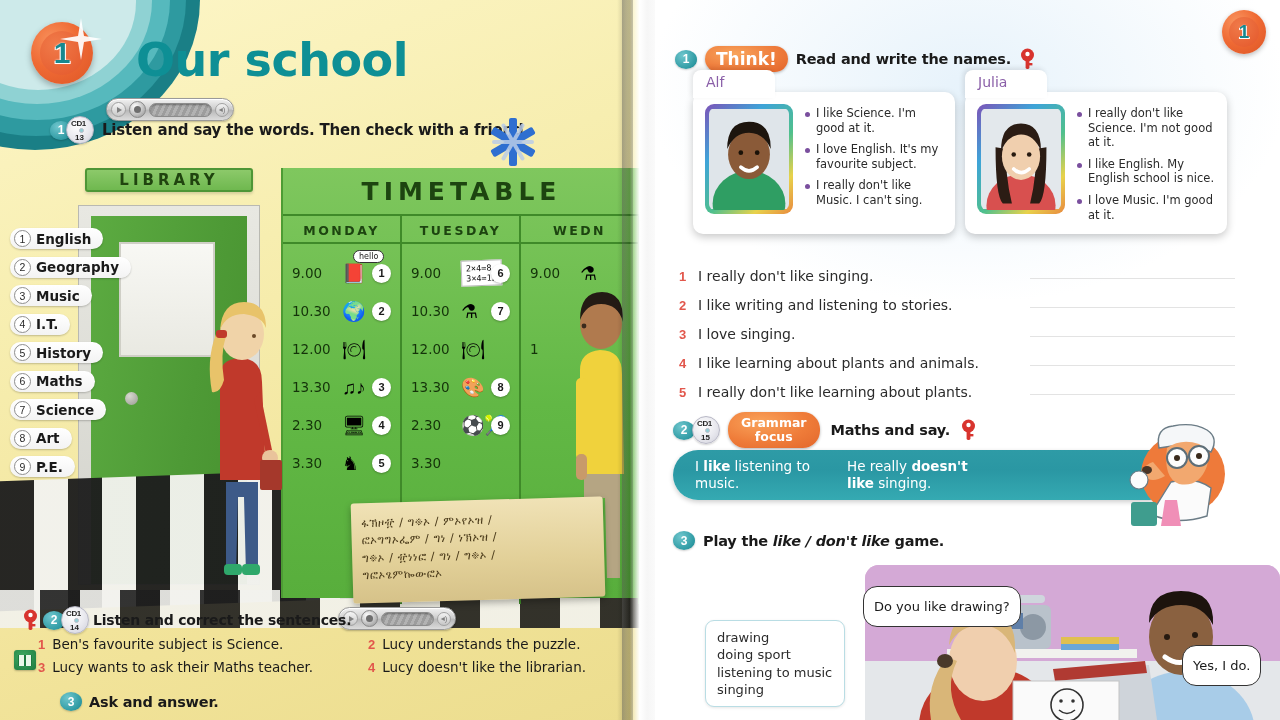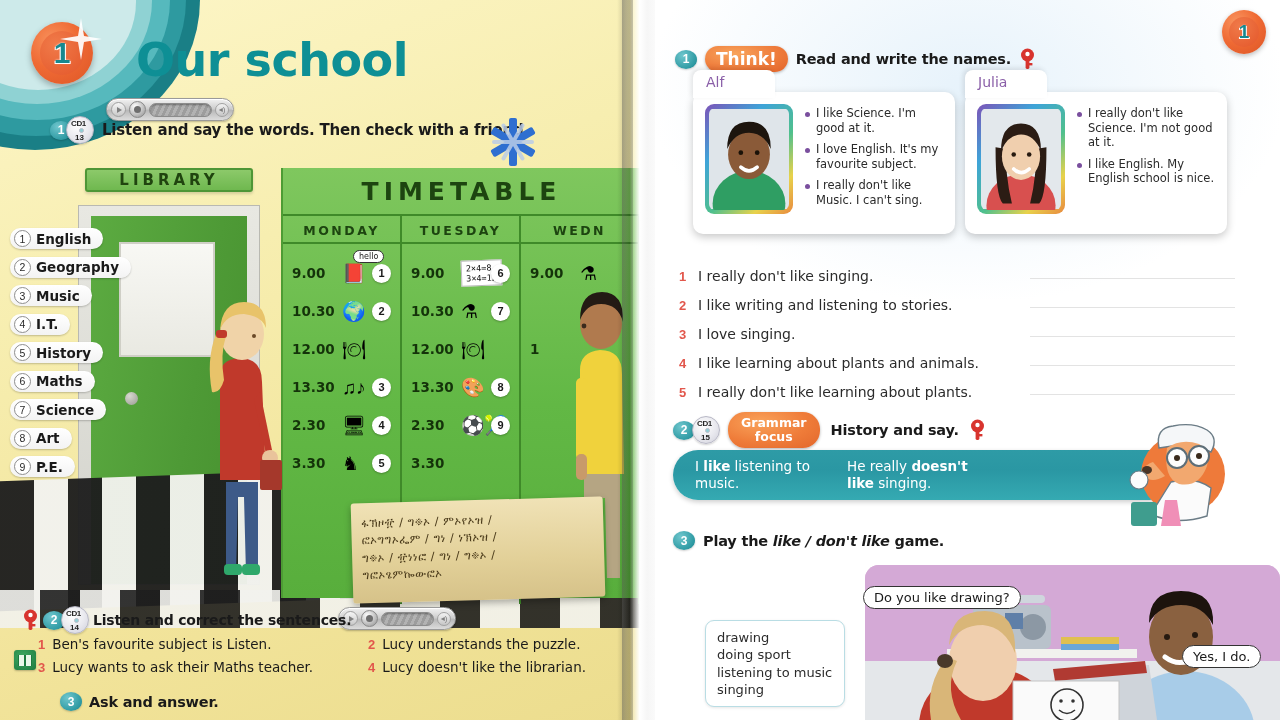--- a/index.html
+++ b/index.html
@@ -181,21 +181,21 @@
     margin-top:8px; height:30px;
   }
   .tt-head div {
     flex:1; text-align:center; font-size:12.5px; font-weight:bold; letter-spacing:2.5px;
     color:#1d4410; line-height:30px; border-right:2px solid #3f8a29;
     font-family:"DejaVu Sans", sans-serif; overflow:hidden; white-space:nowrap;
   }
   .tt-body { display:flex; height:360px; }
   .tt-col { flex:1; border-right:2px solid #3f8a29; padding-top:10px; position:relative; }
   .tt-row { height:38px; display:flex; align-items:center; padding-left:9px; gap:6px; position:relative; }
-  .tt-time { font-size:13.5px; font-weight:bold; color:#14330a; font-family:"DejaVu Sans", sans-serif; width:44px; flex:none; }
+  .tt-time { font-size:13.5px; font-weight:normal; color:#14330a; font-family:"DejaVu Sans", sans-serif; width:44px; flex:none; }
   .tt-icon { font-size:19px; line-height:1; }
   .tt-num {
     position:absolute; right:9px; width:19px; height:19px; border-radius:50%;
     background:#fff; color:#1a1a1a; font-size:11px; font-weight:bold;
     display:flex; align-items:center; justify-content:center;
     box-shadow:0 1px 2px rgba(0,0,0,.25);
   }
   .hello-bubble {
     position:absolute; left:70px; top:-4px; background:#fff; border:1px solid #333;
     border-radius:10px; font-size:8px; padding:1px 5px; color:#222;
@@ -355,21 +355,21 @@
     padding:8px 11px; box-shadow:0 1px 3px rgba(0,0,0,.10);
   }
   .word-box div { font-size:13px; color:#2b2b2b; line-height:1.33; font-family:"DejaVu Sans", sans-serif;}
   .photo-scene {
     position:absolute; left:210px; top:565px; width:415px; height:155px;
     background:linear-gradient(#d9b3d9,#cfa8d2 55%,#d8c3de);
     border-radius:14px 14px 0 0; overflow:hidden;
   }
   .speech {
     position:absolute; background:#fff; border:1.4px solid #333; border-radius:14px;
-    padding:3px 10px; font-size:13px; color:#1a1a1a; font-family:"DejaVu Sans", sans-serif;
+    padding:12px 10px; font-size:13px; color:#1a1a1a; font-family:"DejaVu Sans", sans-serif;
     white-space:nowrap; z-index:6;
   }
   #speech-q { left:208px; top:586px; }
   #speech-a { left:527px; top:645px; }
 
   .blue-tint {
     position:absolute; left:0; top:0; width:625px; height:300px;
     background:radial-gradient(ellipse at 50% 30%,rgba(226,240,250,.85),rgba(255,255,255,0) 72%);
     pointer-events:none;
   }
@@ -619,21 +619,21 @@
       <div class="instr-text">Listen and correct the sentences.</div>
     </div>
 
     <div class="book-icon" id="book-badge">
       <div class="pages"></div>
     </div>
 
     <div class="sent-grid">
       <div class="sent-item">
         <span class="sent-num">1</span>
-        <span class="sent-text">Ben's favourite subject is Listen.</span>
+        <span class="sent-text">Ben's favourite subject is Science.</span>
       </div>
       <div class="sent-item">
         <span class="sent-num">2</span>
         <span class="sent-text">Lucy understands the puzzle.</span>
       </div>
       <div class="sent-item">
         <span class="sent-num">3</span>
         <span class="sent-text">Lucy wants to ask their Maths teacher.</span>
       </div>
       <div class="sent-item">
@@ -724,20 +724,24 @@
       </div>
       <div class="bullets">
         <div class="bullet-row">
           <span class="bullet-dot"></span>
           <span class="bullet-text">I really don't like Science. I'm not good at it.</span>
         </div>
         <div class="bullet-row">
           <span class="bullet-dot"></span>
           <span class="bullet-text">I like English. My English school is nice.</span>
         </div>
+        <div class="bullet-row">
+          <span class="bullet-dot"></span>
+          <span class="bullet-text">I love Music. I'm good at it.</span>
+        </div>
       </div>
     </div>
 
     <div class="ans-list">
       <div class="ans-row">
         <span class="ans-num">1</span>
         <span class="ans-text">I really don't like singing.</span>
       </div>
       <div class="ans-row">
         <span class="ans-num">2</span>
@@ -769,21 +773,21 @@
       <div class="ex-badge">2</div>
       <div class="cd-disc">
         <span class="cd-top">CD1</span>
         <span class="cd-hole"></span>
         <span class="cd-num">15</span>
       </div>
       <div class="grammar-pill">
         <span>Grammar</span><br>
         <span>focus</span>
       </div>
-      <div class="instr-text" style="margin-left:6px;">History and say.</div>
+      <div class="instr-text" style="margin-left:6px;">Maths and say.</div>
       <svg class="key-red" style="margin-left:5px;" viewBox="0 0 17 22">
         <circle cx="8.5" cy="7" r="6.5" fill="#d8342e"></circle>
         <rect x="6.6" y="11" width="3.8" height="10" rx="1.4" fill="#d8342e"></rect>
         <rect x="10" y="15" width="3.4" height="2.4" fill="#d8342e"></rect>
         <circle cx="8.5" cy="6" r="2.2" fill="#fff"></circle>
       </svg>
     </div>
 
     <div class="grammar-box">
       <div class="g-item" style="width:124px;">

